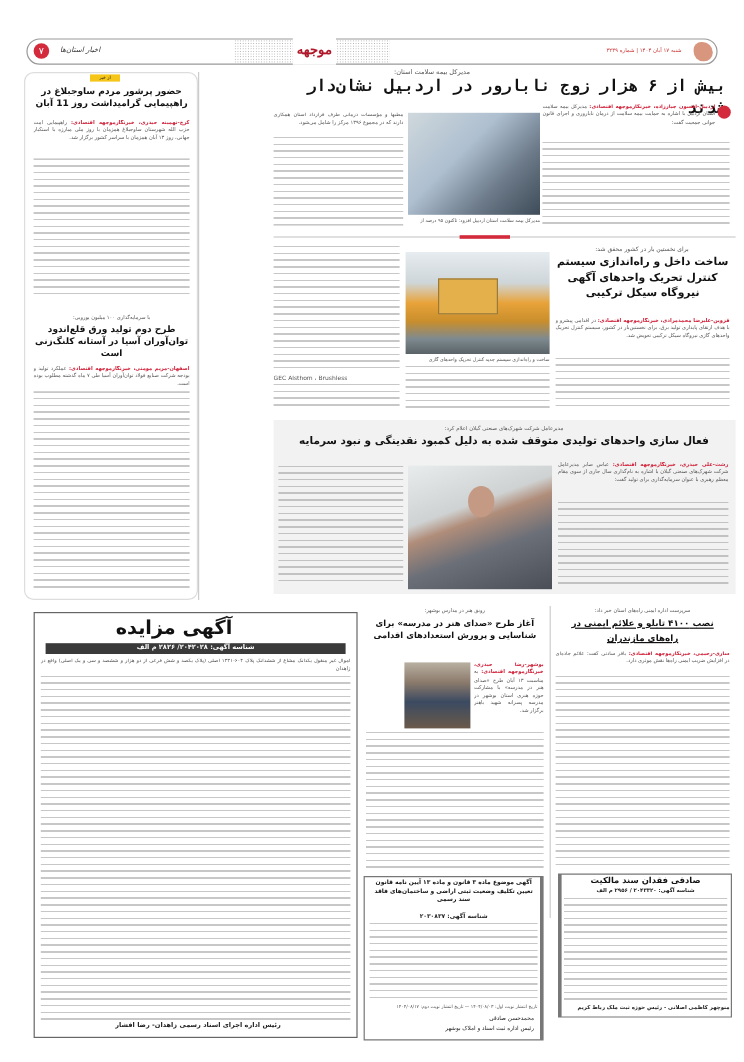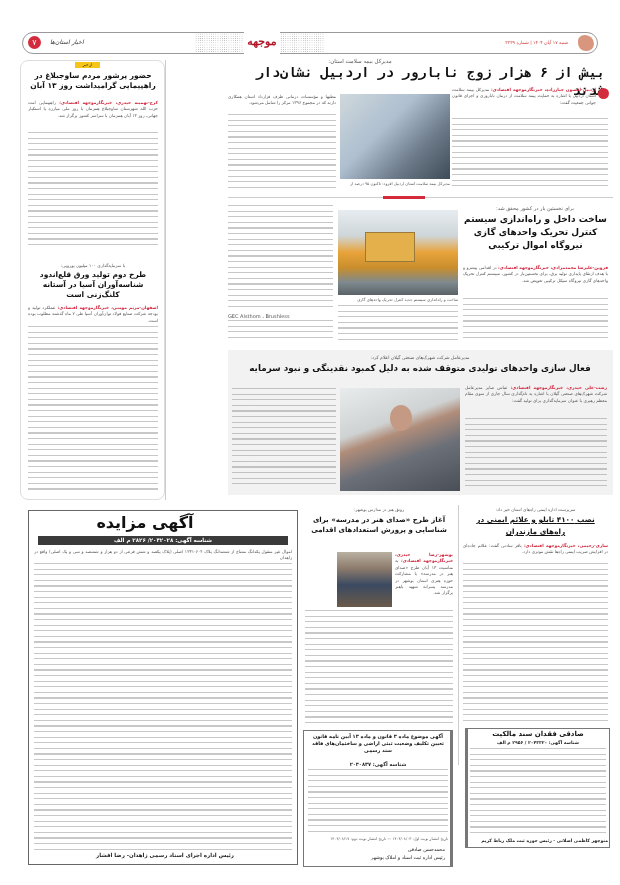--- a/index.html
+++ b/index.html
@@ -38,21 +38,21 @@
 </div>
 <div class="abs fill" style="left:452px;top:118px;width:156px;height:70px;"></div>
 <div class="abs photo" style="left:340px;top:94px;width:110px;height:85px;background:linear-gradient(135deg,#cfd8dc 0,#aebfd0 40%,#6c7a89 70%,#3e4b58 100%);"></div>
 <div class="abs txt" style="left:340px;top:181px;width:110px;font-size:4px;">مدیرکل بیمه سلامت استان اردبیل افزود: تاکنون ۹۵ درصد از</div>
 <div class="abs txt" style="left:228px;top:94px;width:108px;height:20px;">مطبها و مؤسسات درمانی طرف قرارداد استان همکاری دارند که در مجموع ۱۳۹۶ مرکز را شامل می‌شود.</div>
 <div class="abs fill" style="left:228px;top:114px;width:108px;height:74px;"></div>
 <div class="hline" style="left:228px;top:197px;width:385px;"></div>
 <div class="abs" style="left:383px;top:196px;width:42px;height:2.5px;background:#d42b3c;"></div>
 
 <div class="abs kick" style="left:465px;top:205px;width:140px;">برای نخستین بار در کشور محقق شد:</div>
-<div class="abs h" style="left:463px;top:213px;width:145px;font-size:9px;line-height:13px;">ساخت داخل و راه‌اندازی سیستم کنترل تحریک واحدهای گازی نیروگاه اموال ترکیبی</div>
+<div class="abs h" style="left:463px;top:213px;width:145px;font-size:9px;line-height:13px;">ساخت داخل و راه‌اندازی سیستم کنترل تحریک واحدهای آگهی نیروگاه سیکل ترکیبی</div>
 <div class="abs txt" style="left:463px;top:265px;width:145px;height:32px;">
   <span class="lead">قزوین-علیرضا محمدمرادی، خبرنگارموجهه اقتصادی:</span>
   <span>در اقدامی پیشرو و با هدف ارتقای پایداری تولید برق، برای نخستین‌بار در کشور، سیستم کنترل تحریک واحدهای گازی نیروگاه سیکل ترکیبی تعویض شد.</span>
 </div>
 <div class="abs fill" style="left:463px;top:298px;width:145px;height:42px;"></div>
 <div class="abs photo" style="left:338px;top:210px;width:120px;height:85px;background:linear-gradient(180deg,#e6ecef 0,#cfd6da 30%,#e8a33a 50%,#c98e2c 68%,#7e8a8f 85%,#5a6367 100%);"></div>
 <div class="abs" style="left:365px;top:232px;width:50px;height:30px;background:#e3b04b;border:1px solid #9a7a3a;"></div>
 <div class="abs txt" style="left:338px;top:297px;width:120px;font-size:4px;">ساخت و راه‌اندازی سیستم جدید کنترل تحریک واحدهای گازی</div>
 <div class="abs fill" style="left:338px;top:305px;width:120px;height:36px;"></div>
 <div class="abs fill" style="left:228px;top:205px;width:105px;height:106px;"></div>
@@ -69,29 +69,29 @@
 <div class="abs fill" style="left:465px;top:418px;width:142px;height:72px;"></div>
 <div class="abs photo" style="left:340px;top:388px;width:120px;height:103px;background:linear-gradient(160deg,#e9ecec 0,#cfd2d2 35%,#b08d7a 45%,#6b6f78 65%,#4a4e56 100%);"></div>
 <div class="abs" style="left:390px;top:405px;width:22px;height:26px;border-radius:50%;background:#c49a85;"></div>
 <div class="abs fill" style="left:232px;top:388px;width:104px;height:100px;"></div>
 
 <div class="vline" style="left:165px;top:60px;height:440px;"></div>
 <div class="abs" style="left:20px;top:60px;width:145px;height:440px;border:1px solid #ddd;border-radius:8px;"></div>
 <div class="abs" style="left:75px;top:62px;width:25px;height:6px;background:#f5c518;font-size:3.8px;text-align:center;line-height:6px;">
   <span>از خبر</span>
 </div>
-<div class="abs h" style="left:28px;top:71px;width:130px;font-size:7.5px;line-height:10px;font-weight:bold;">حضور پرشور مردم ساوجبلاغ در راهپیمایی گرامیداشت روز ۱۳ آبان</div>
+<div class="abs h" style="left:28px;top:71px;width:130px;font-size:7.5px;line-height:10px;font-weight:bold;">حضور پرشور مردم ساوجبلاغ در راهپیمایی گرامیداشت روز 11 آبان</div>
 <div class="abs txt" style="left:28px;top:100px;width:130px;height:32px;">
   <span class="lead">کرج-تهمینه حیدری، خبرنگارموجهه اقتصادی:</span>
   <span>راهپیمایی امت حزب الله شهرستان ساوجبلاغ همزمان با روز ملی مبارزه با استکبار جهانی، روز ۱۳ آبان همزمان با سراسر کشور برگزار شد.</span>
 </div>
 <div class="abs fill" style="left:28px;top:132px;width:130px;height:118px;"></div>
 
 <div class="abs kick" style="left:28px;top:263px;width:130px;font-size:4.3px;">با سرمایه‌گذاری ۱۰۰ میلیون یورویی:</div>
-<div class="abs h" style="left:28px;top:270px;width:130px;font-size:7.5px;line-height:10px;font-weight:bold;">طرح دوم تولید ورق قلع‌اندود شناسه‌آوران آسیا در آستانه کلنگ‌زنی است</div>
+<div class="abs h" style="left:28px;top:270px;width:130px;font-size:7.5px;line-height:10px;font-weight:bold;">طرح دوم تولید ورق قلع‌اندود توان‌آوران آسیا در آستانه کلنگ‌زنی است</div>
 <div class="abs txt" style="left:28px;top:305px;width:130px;height:20px;">
   <span class="lead">اصفهان-مریم مومنی، خبرنگارموجهه اقتصادی:</span>
   <span>عملکرد تولید و بودجه شرکت صنایع فولاد توان‌آوران آسیا طی ۷ ماه گذشته مطلوب بوده است.</span>
 </div>
 <div class="abs fill" style="left:28px;top:326px;width:130px;height:165px;"></div>
 
 <div class="abs kick" style="left:463px;top:507px;width:145px;font-size:4.3px;">سرپرست اداره ایمنی راه‌های استان خبر داد:</div>
 <div class="abs h" style="left:463px;top:514px;width:145px;font-size:7.3px;line-height:12px;text-decoration:underline;">نصب ۴۱۰۰ تابلو و علائم ایمنی در راه‌های مازندران</div>
 <div class="abs txt" style="left:463px;top:543px;width:145px;height:20px;">
   <span class="lead">ساری-رحیمی، خبرنگارموجهه اقتصادی:</span>

